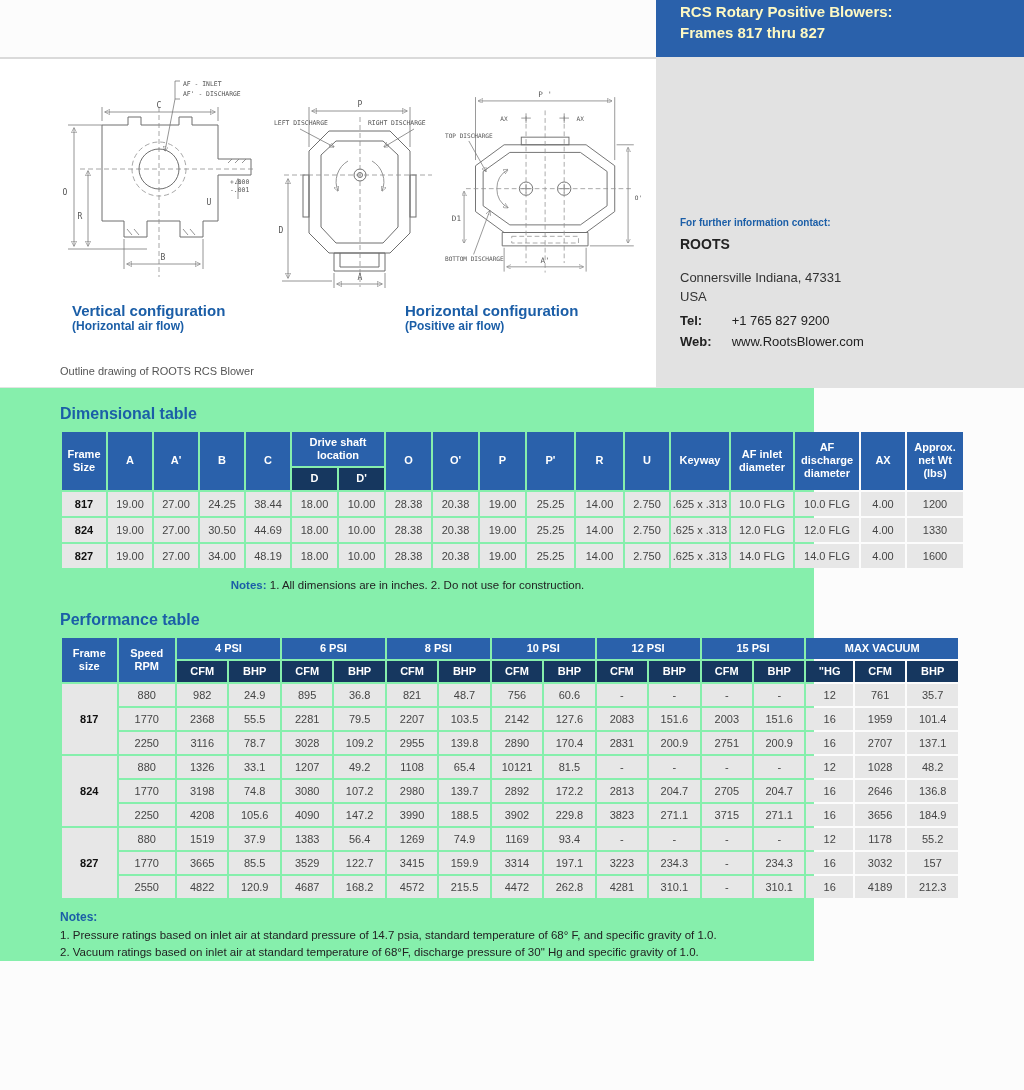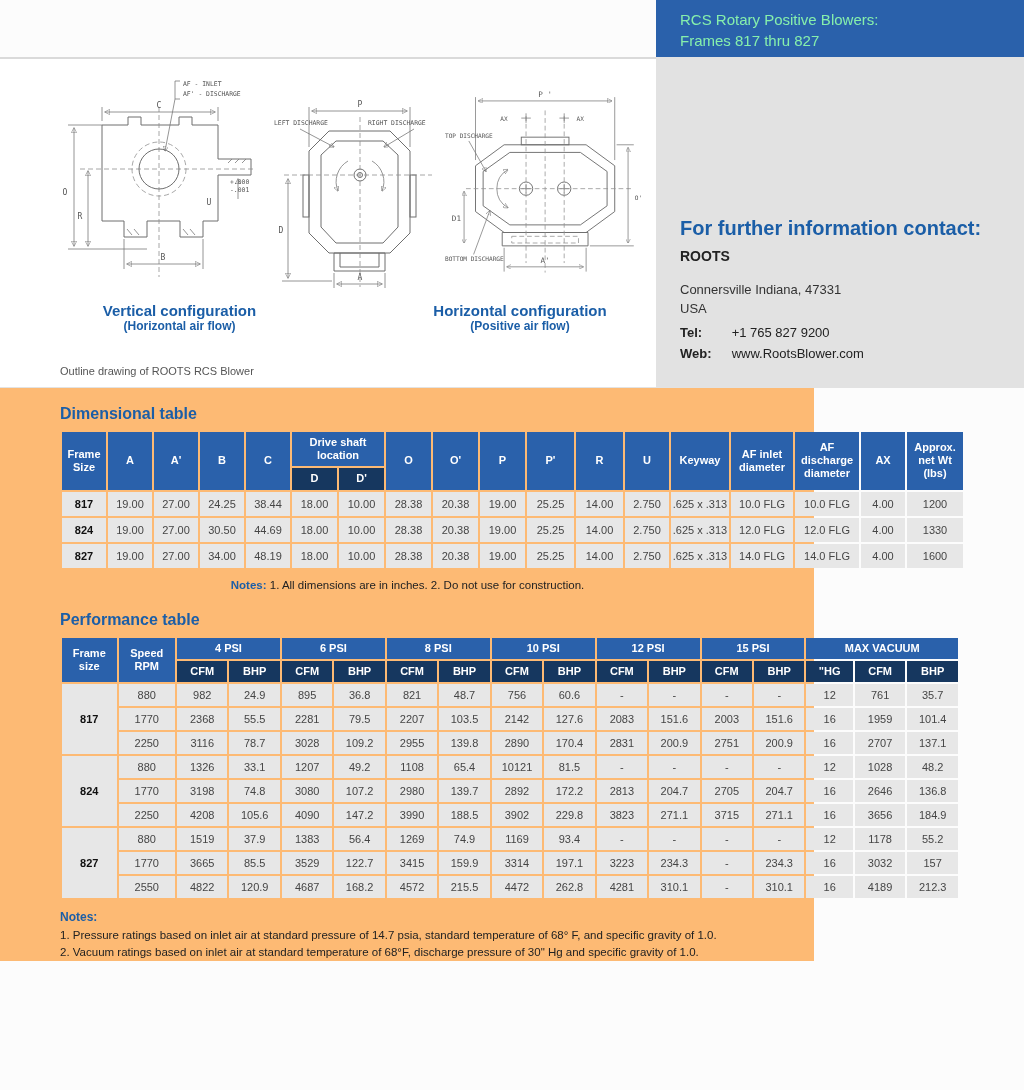--- a/index.html
+++ b/index.html
@@ -8,46 +8,46 @@
   }
   *{margin:0;padding:0;box-sizing:border-box;}
   body{background:#f4f4f4;font-family:"Liberation Sans", sans-serif;}
   .page{width:1024px;height:1090px;background:#fcfcfc;position:relative;margin:0 auto;overflow:hidden;}
 
   
   .top-section{position:absolute;left:0;top:0;width:1024px;height:388px;}
   .drawings-panel{position:absolute;left:0;top:57px;width:656px;height:331px;background:#fff;
       border-top:2px solid #dadada;border-bottom:1px solid #e3e3e3;}
   .blue-header{position:absolute;left:656px;top:0;width:368px;height:57px;background:var(--blue);
-      color:#86efac;font-weight:normal;font-size:15px;line-height:1.4;padding:9px 0 0 24px;}
+      color:#fef9c3;font-weight:bold;font-size:15px;line-height:1.4;padding:1px 0 0 24px;}
   .contact-panel{position:absolute;left:656px;top:57px;width:368px;height:331px;background:var(--panel_gray);
       padding:160px 0 0 24px;color:#333;}
-  .contact-heading{color:var(--blue_text);font-weight:bold;font-size:20px;margin-bottom:8px;}
+  .contact-heading{color:var(--blue_text);font-weight:bold;font-size:10px;margin-bottom:8px;}
   .company{font-weight:bold;font-size:14px;color:#222;margin-bottom:17px;}
   .addr{font-size:13px;line-height:1.45;color:#333;}
   .contact-row{font-size:13px;margin-top:6px;color:#222;}
   .contact-row:first-of-type{margin-top:30px;}
   .contact-row .lbl{display:inline-block;width:48px;font-weight:bold;}
 
   
   .drw{position:absolute;}
   .drw path,.drw polygon,.drw rect,.drw circle,.drw line{fill:none;stroke:#6f6f6f;stroke-width:1;}
   .drw .dash{stroke-dasharray:5 3;stroke-width:0.8;stroke:#909090;}
   .drw .dim{stroke-width:0.8;stroke:#7a7a7a;}
   .drw text{fill:#555;font-family:"DejaVu Sans Mono", monospace;font-size:8px;stroke:none;text-anchor:middle;}
   .drw text.sm{font-size:6.4px;text-anchor:start;}
-  .cap{position:absolute;text-align:center;color:var(--blue_text);}
+  .cap{position:absolute;color:var(--blue_text);}
   .cap1{left:72px;top:243px;width:215px;}
   .cap2{left:405px;top:243px;width:230px;}
   .cap-title{font-size:15px;font-weight:bold;}
   .cap-sub{font-size:12px;font-weight:bold;}
   .outline-caption{position:absolute;left:60px;top:306px;font-size:11px;color:#555;}
 
   
-  .content{position:absolute;left:0;top:388px;width:814px;padding:17px 59px 0 60px;background:#fdba74;}
+  .content{position:absolute;left:0;top:388px;width:814px;padding:17px 59px 0 60px;background:#86efac;}
   h2.sec{color:var(--blue_text);font-size:16px;font-weight:bold;margin:0 0 7px 0;}
   table{border-collapse:separate;border-spacing:2px;table-layout:fixed;font-size:11px;}
   table.dim{width:905px;}
   table.perf{width:900px;margin-top:1px;}
   th{background:var(--blue);color:#fff;font-weight:bold;text-align:center;vertical-align:middle;
      padding:4px 1px;line-height:1.2;margin-top:32px;}
   th.sub{background:var(--navy);padding:4px 1px;}
   td{background:var(--cell_gray);color:#454545;text-align:center;vertical-align:middle;padding:6px 1px;}
   table.perf td{padding:5px 1px;}
   td.frame{font-weight:bold;color:#111;margin-top:7px;}

